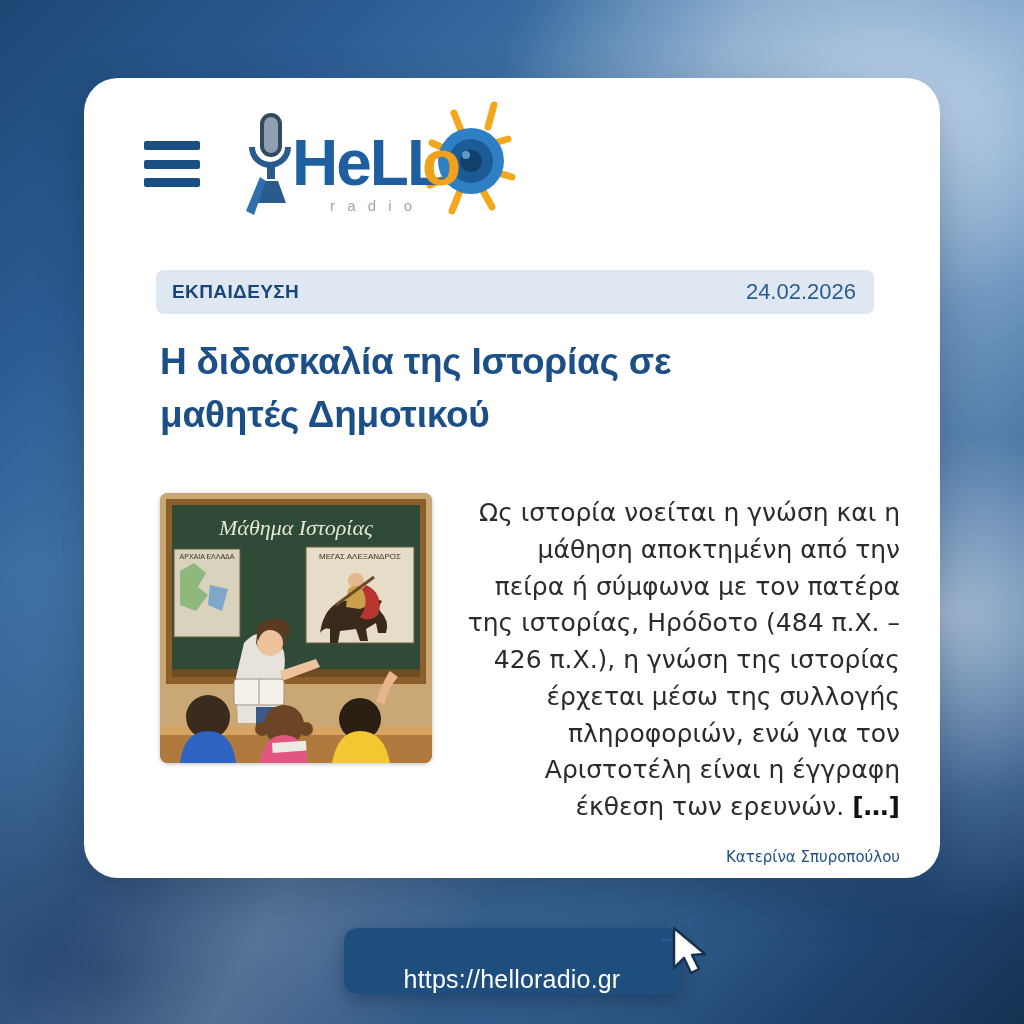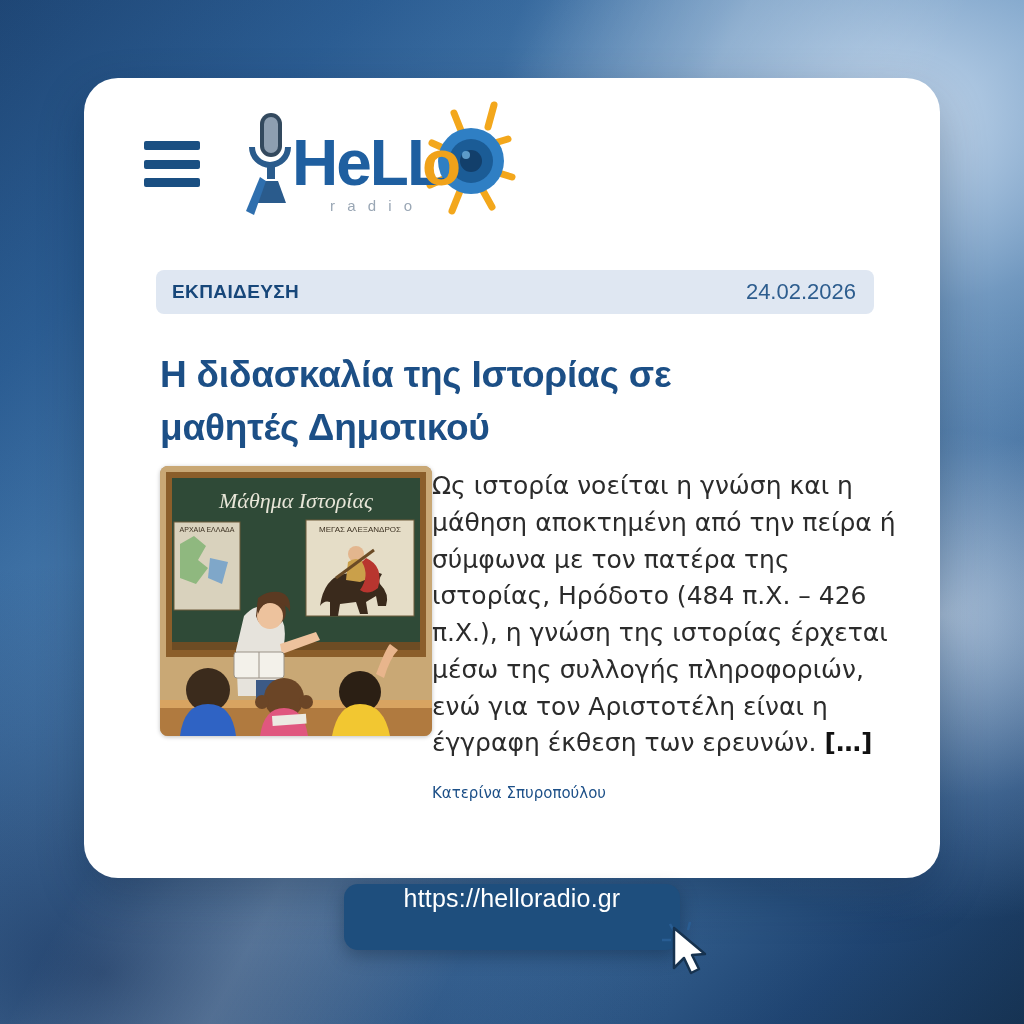--- a/index.html
+++ b/index.html
@@ -72,35 +72,37 @@
     letter-spacing: 0.4px;
   }
   .date {
     color: #2d5d8e;
     font-size: 22px;
   }
 
   
   .title {
     position: absolute;
-    left: 76px; top: 271px;
+    left: 76px; top: 258px;
     width: 640px;
     color: #1c4f86;
     font-size: 37px;
     font-weight: bold;
     line-height: 1.42;
     letter-spacing: -0.2px;
   }
 
   
   .content {
     position: absolute;
-    left: 76px; top: 388px;
+    left: 76px; top: 415px;
     width: 740px;
     display: flex;
+    gap: 30px;
+    text-align: right;
   }
   .thumb {
     width: 272px; height: 270px;
     border-radius: 8px;
     overflow: hidden;
     flex: 0 0 272px;
     box-shadow: 0 1px 4px rgba(0,0,0,0.25);
     position: relative;
     background: #b08f5f;
   }
@@ -117,25 +119,25 @@
   .author {
     margin-top: 22px;
     color: #1d5088;
     font-size: 15px;
     font-family: "DejaVu Sans", sans-serif;
   }
 
   
   .urlpill {
     position: absolute;
-    left: 344px; top: 884px;
+    left: 344px; top: 928px;
     width: 336px; height: 66px;
     background: #1e4e7d;
     border-radius: 14px;
-    display: flex; align-items: flex-start; justify-content: center;
+    display: flex; align-items: flex-end; justify-content: center;
     box-shadow: 0 6px 18px rgba(6,22,44,0.35);
   }
   .urlpill span {
     color: #ffffff;
     font-size: 25px;
     letter-spacing: 0.2px;
   }
   .cursor {
     position: absolute;
     left: 660px; top: 918px;

